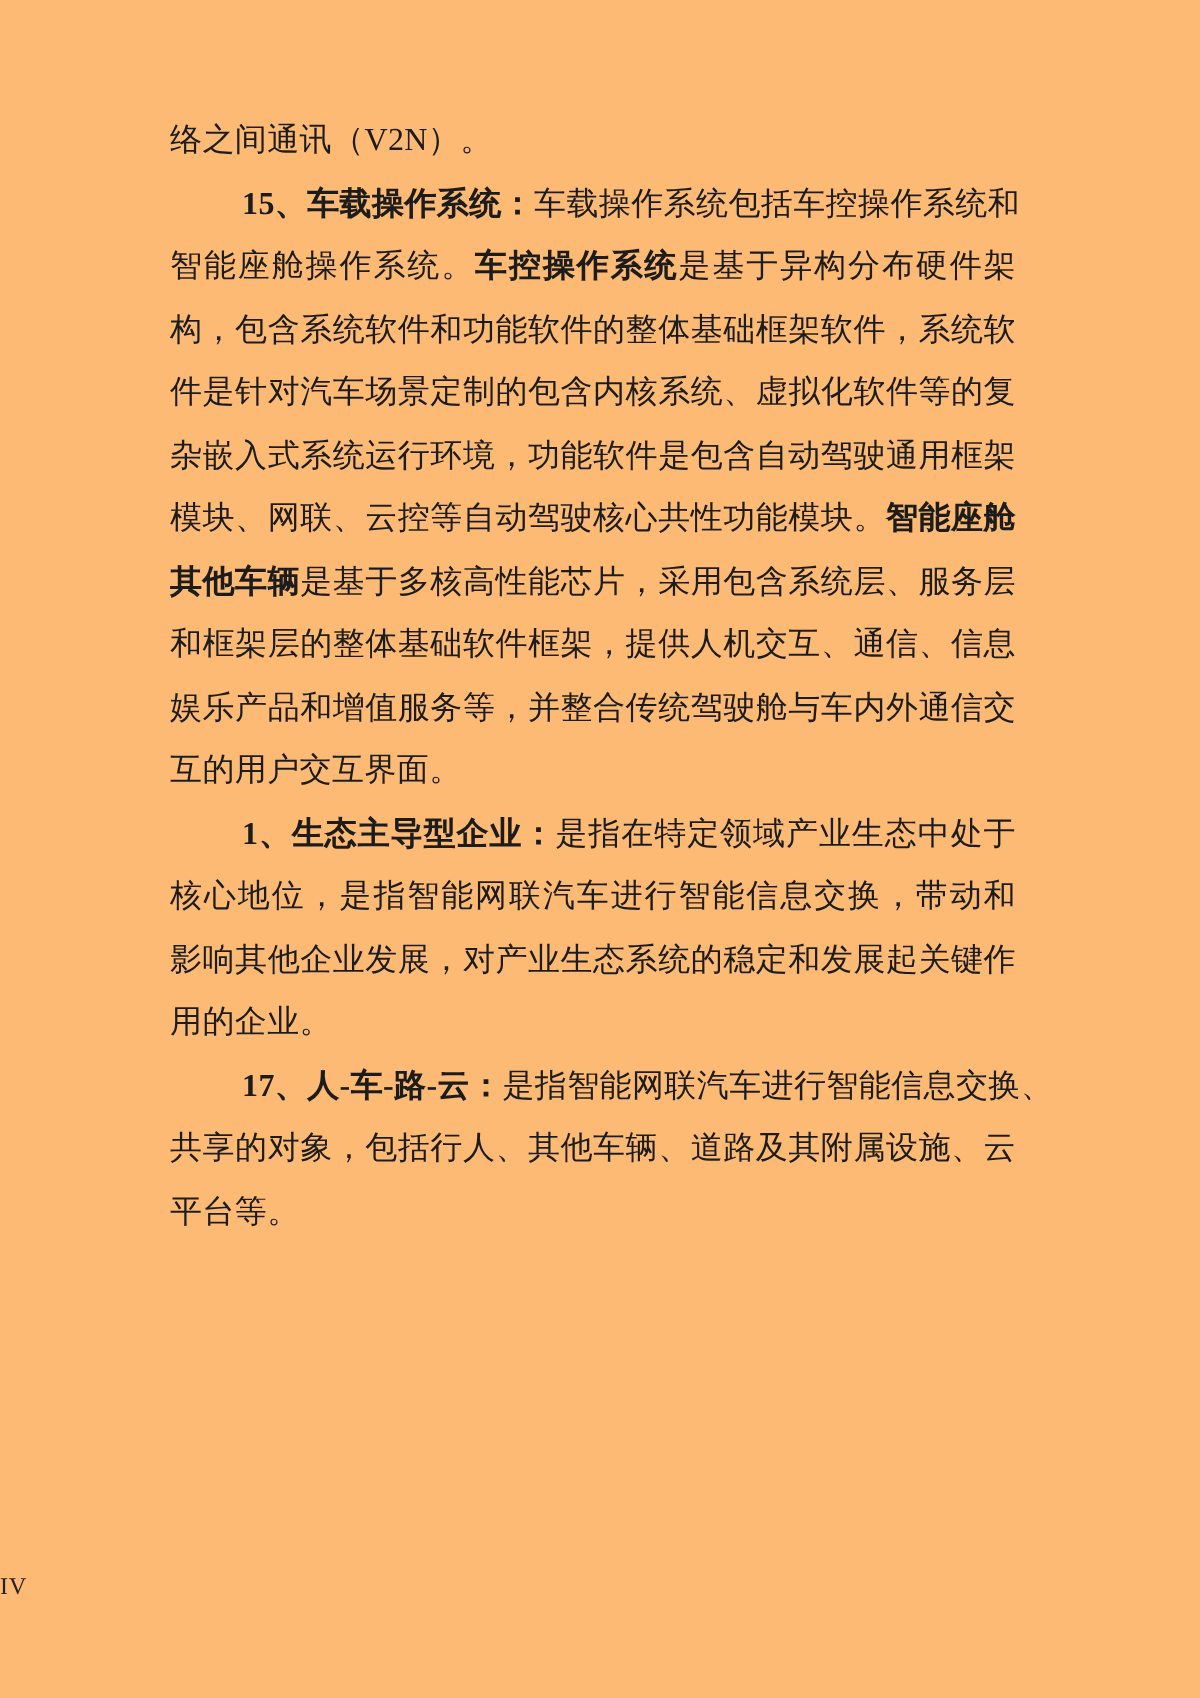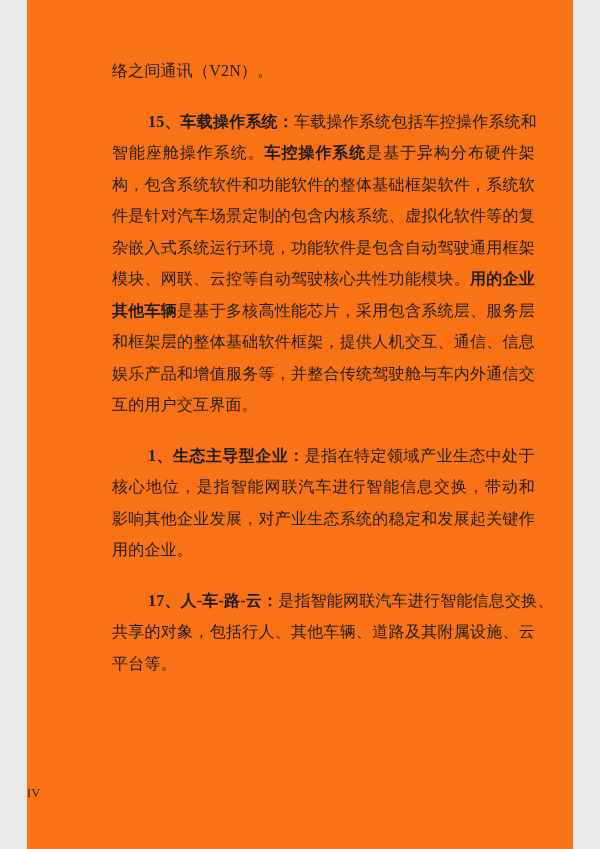--- a/index.html
+++ b/index.html
@@ -2,24 +2,24 @@
 <html><head>
 <meta charset="utf-8">
 <style>
   html, body {
     margin: 0;
     padding: 0;
     background: #e8e8e8;
   }
   .page {
     position: relative;
-    width: 546px;
+    width: 600px;
     height: 849px;
     margin: 0 auto;
-    background: #f97316;
+    background: #fdba74;
     overflow: hidden;
     font-family: "Liberation Serif", "DejaVu Serif", serif;
     color: #1c1c1c;
   }
   .doc {
     position: absolute;
     top: 55px;
     left: 85px;
     width: 423px;
     font-size: 16px;
@@ -34,21 +34,20 @@
     text-align: justify;
     text-align-last: justify;
     height: 31.5px;
     letter-spacing: 0.2px;
   }
   .line.last {
     text-align-last: left;
   }
   .line.indent {
     text-indent: 36px;
-    margin-top: 19px;
   }
   .seg { }
   .seg.bold {
     font-weight: bold;
   }
   .footer {
     position: absolute;
     top: 785px;
     left: 0;
     width: 592px;
@@ -66,21 +65,21 @@
   <div class="doc">
       <div class="paragraph">
         <div class="line last"><span class="seg">络之间通讯（V2N）。</span></div>
       </div>
       <div class="paragraph">
         <div class="line indent"><span class="seg bold">15、车载操作系统：</span><span class="seg">车载操作系统包括车控操作系统和</span></div>
         <div class="line"><span class="seg">智能座舱操作系统。</span><span class="seg bold">车控操作系统</span><span class="seg">是基于异构分布硬件架</span></div>
         <div class="line"><span class="seg">构，包含系统软件和功能软件的整体基础框架软件，系统软</span></div>
         <div class="line"><span class="seg">件是针对汽车场景定制的包含内核系统、虚拟化软件等的复</span></div>
         <div class="line"><span class="seg">杂嵌入式系统运行环境，功能软件是包含自动驾驶通用框架</span></div>
-        <div class="line"><span class="seg">模块、网联、云控等自动驾驶核心共性功能模块。</span><span class="seg bold">用的企业</span></div>
+        <div class="line"><span class="seg">模块、网联、云控等自动驾驶核心共性功能模块。</span><span class="seg bold">智能座舱</span></div>
         <div class="line"><span class="seg bold">其他车辆</span><span class="seg">是基于多核高性能芯片，采用包含系统层、服务层</span></div>
         <div class="line"><span class="seg">和框架层的整体基础软件框架，提供人机交互、通信、信息</span></div>
         <div class="line"><span class="seg">娱乐产品和增值服务等，并整合传统驾驶舱与车内外通信交</span></div>
         <div class="line last"><span class="seg">互的用户交互界面。</span></div>
       </div>
       <div class="paragraph">
         <div class="line indent"><span class="seg bold">1、生态主导型企业：</span><span class="seg">是指在特定领域产业生态中处于</span></div>
         <div class="line"><span class="seg">核心地位，是指智能网联汽车进行智能信息交换，带动和</span></div>
         <div class="line"><span class="seg">影响其他企业发展，对产业生态系统的稳定和发展起关键作</span></div>
         <div class="line last"><span class="seg">用的企业。</span></div>

